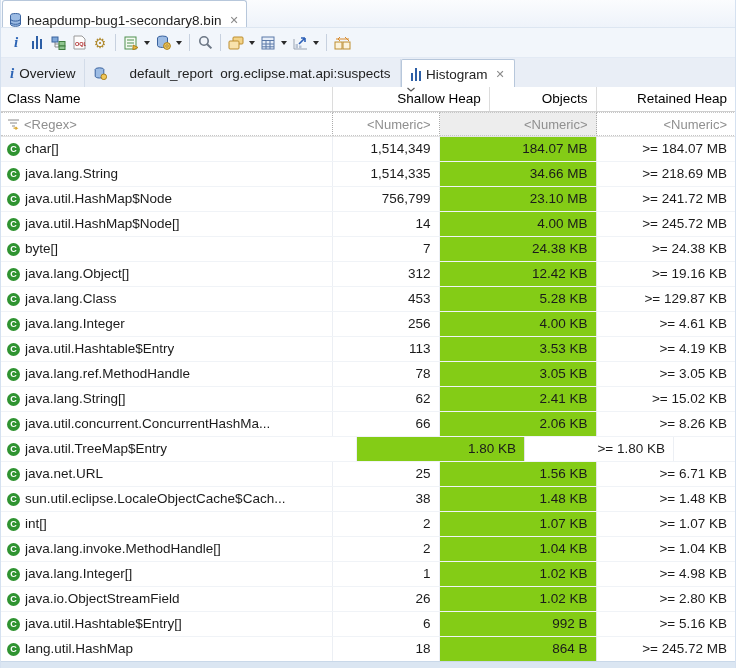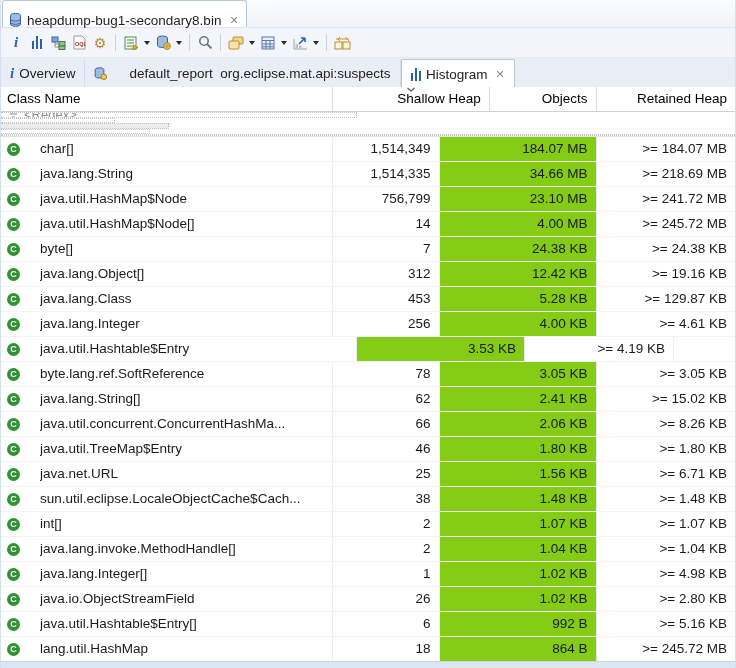--- a/index.html
+++ b/index.html
@@ -49,35 +49,35 @@
   .c0 { width:356px; } .c1 { width:114px; } .c2 { width:168px; } .c3 { width:149px; }
   .cf { flex:1; border-right:none; padding:0; }
   .num { text-align:right; }
 
   .hrow { height:25px; line-height:24px; font-size:13.5px; color:#000;
           border-bottom:1px solid #cfcfcf; }
   .hrow .c { border-right:1px solid #dcdcdc; position:relative; }
   .sort-ind { position:absolute; top:0; left:50%; transform:translateX(-50%); line-height:5px; }
 
   .frow { height:25px; line-height:23px; font-size:13px; color:#8f8f8f;
-          border-bottom:1px solid #e4e4e4;flex-direction:column; }
+          border-bottom:1px solid #e4e4e4; }
   .frow .c { border-right:1px dotted #ababab; border-bottom:1px dotted #c6c6c6;
              border-top:1px dotted #c6c6c6; }
   .frow .c2 { background:#ededed; }
   .filter-cell-regex { display:flex; align-items:center; gap:4px; }
 
   .rows { flex:1; overflow:hidden; }
   .trow { height:25px; line-height:24px; font-size:13.5px; color:#1b1b1b;
           border-bottom:1px solid #f0f3f7; cursor:default; }
   .trow .c { border-right:1px solid #eceff4; }
   .trow .c2 { background:#84cc16; border-right:1px solid #e4e4e4; }
   .name { display:flex; align-items:center; gap:5px; }
   .cicon { flex:0 0 13px; width:13px; height:13px; border-radius:50%; background:#2f9331;
            color:#fff; font-size:9px; font-weight:bold; line-height:13px; text-align:center; }
-  .ntext { overflow:hidden; white-space:nowrap;margin-left:15px; }
+  .ntext { overflow:hidden; white-space:nowrap; }
 
   .bottom-strip { height:7px; background:#dbe6f2; border-top:1px solid #c9d8e9; }
 
   svg { display:block; }
 </style>
 </head>
 <body>
 
 <div class="app">
 
@@ -316,28 +316,29 @@
           <div class="c c1 num">256</div>
           <div class="c c2 num">4.00 KB</div>
           <div class="c c3 num">&gt;= 4.61 KB</div>
           <div class="c cf"></div>
         </div>
         <div class="trow">
           <div class="c c0 name">
             <span class="cicon">C</span>
             <span class="ntext">java.util.Hashtable$Entry</span>
           </div>
+          <div class="c c1 num">113</div>
           <div class="c c2 num">3.53 KB</div>
           <div class="c c3 num">&gt;= 4.19 KB</div>
           <div class="c cf"></div>
         </div>
         <div class="trow">
           <div class="c c0 name">
             <span class="cicon">C</span>
-            <span class="ntext">byte.lang.ref.SoftReference</span>
+            <span class="ntext">java.lang.ref.MethodHandle</span>
           </div>
           <div class="c c1 num">78</div>
           <div class="c c2 num">3.05 KB</div>
           <div class="c c3 num">&gt;= 3.05 KB</div>
           <div class="c cf"></div>
         </div>
         <div class="trow">
           <div class="c c0 name">
             <span class="cicon">C</span>
             <span class="ntext">java.lang.String[]</span>
@@ -355,21 +356,20 @@
           <div class="c c1 num">66</div>
           <div class="c c2 num">2.06 KB</div>
           <div class="c c3 num">&gt;= 8.26 KB</div>
           <div class="c cf"></div>
         </div>
         <div class="trow">
           <div class="c c0 name">
             <span class="cicon">C</span>
             <span class="ntext">java.util.TreeMap$Entry</span>
           </div>
-          <div class="c c1 num">46</div>
           <div class="c c2 num">1.80 KB</div>
           <div class="c c3 num">&gt;= 1.80 KB</div>
           <div class="c cf"></div>
         </div>
         <div class="trow">
           <div class="c c0 name">
             <span class="cicon">C</span>
             <span class="ntext">java.net.URL</span>
           </div>
           <div class="c c1 num">25</div>

